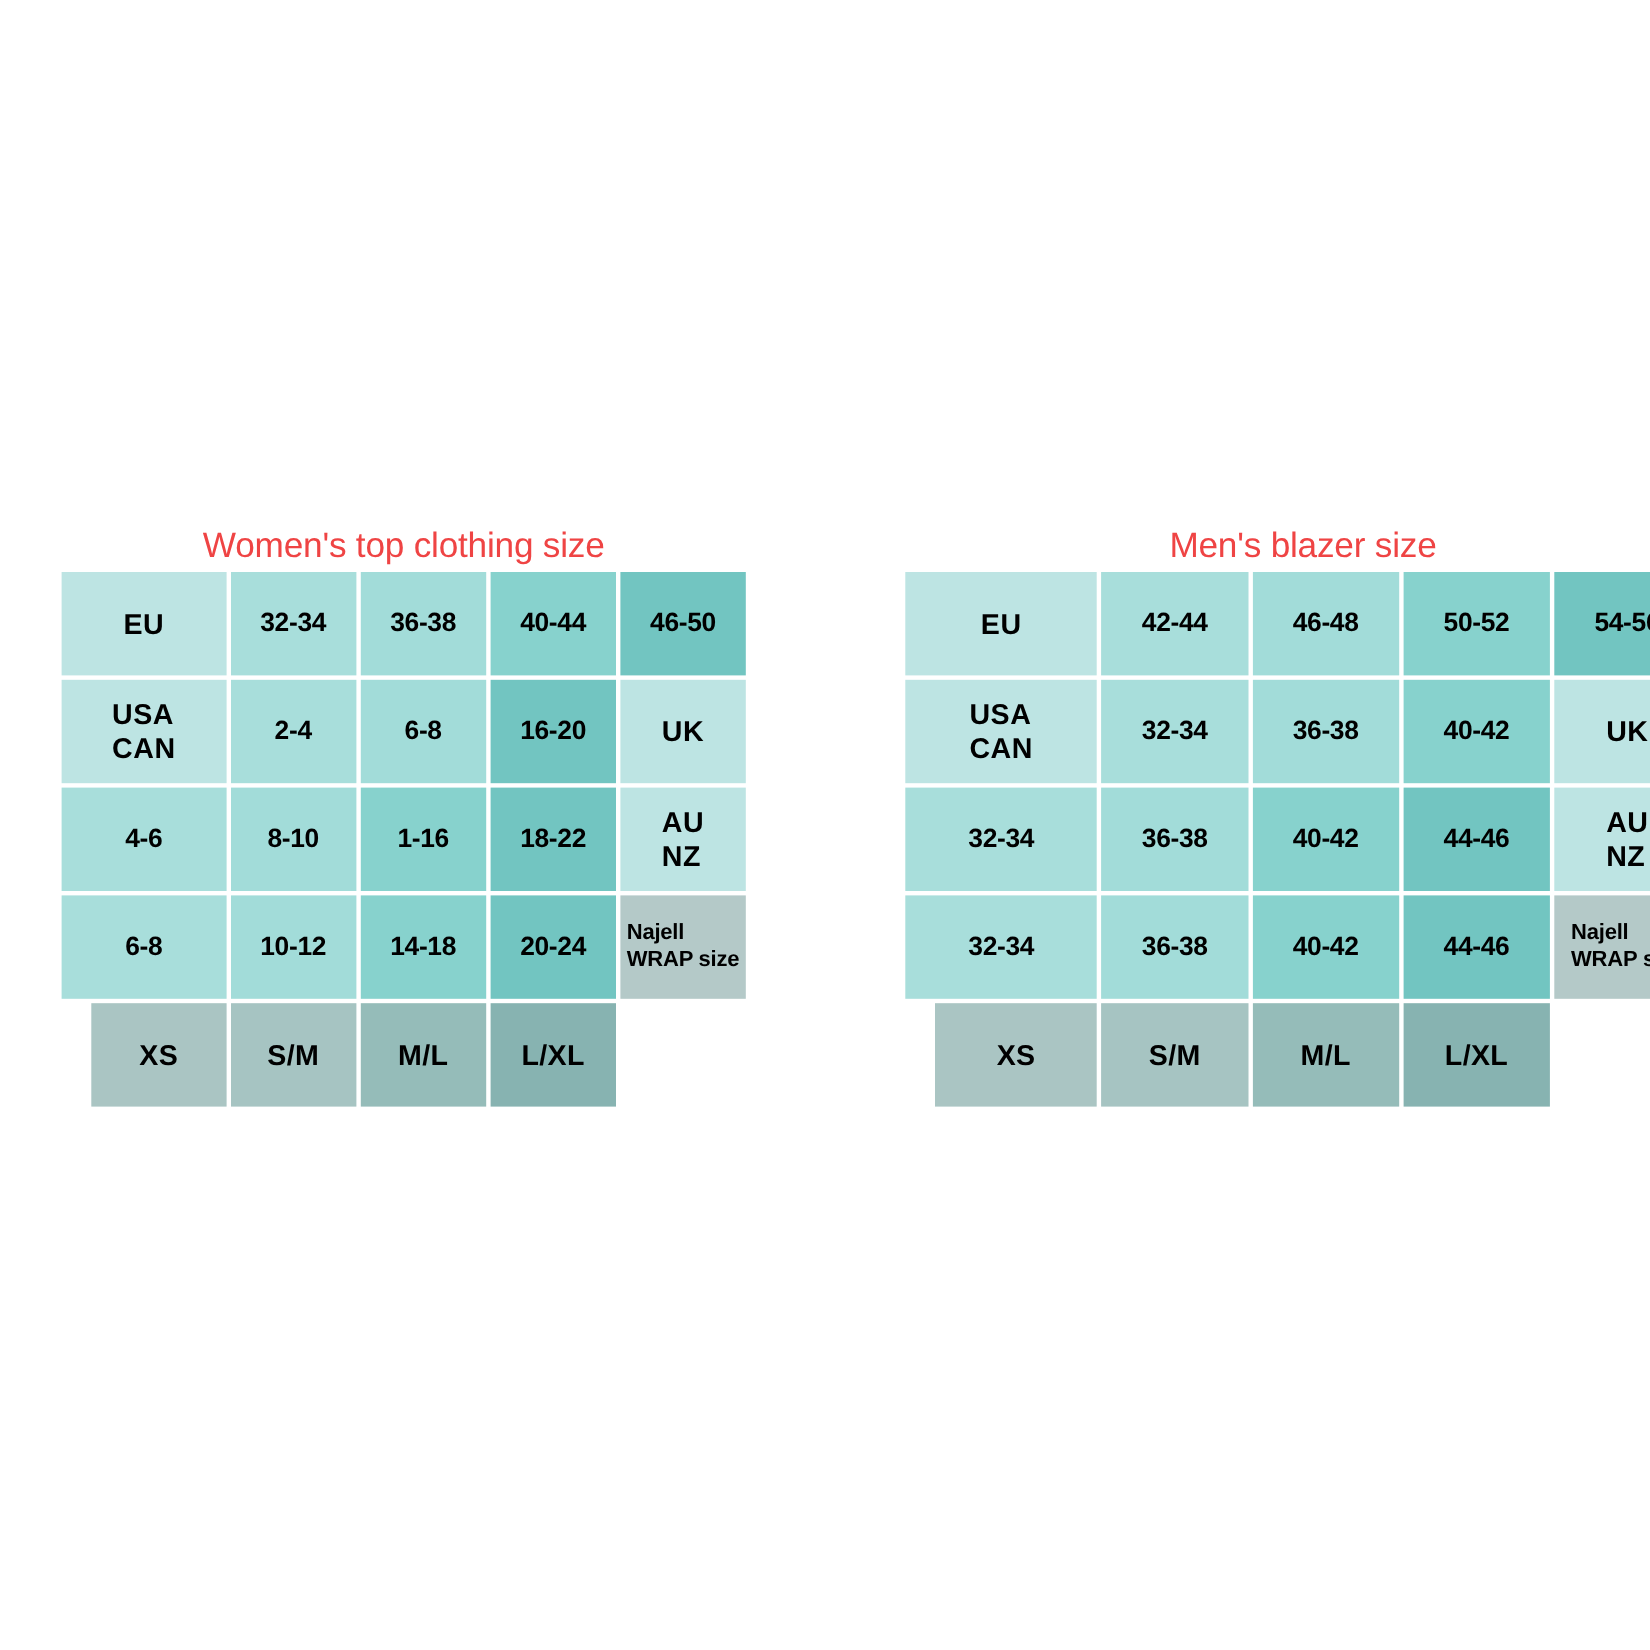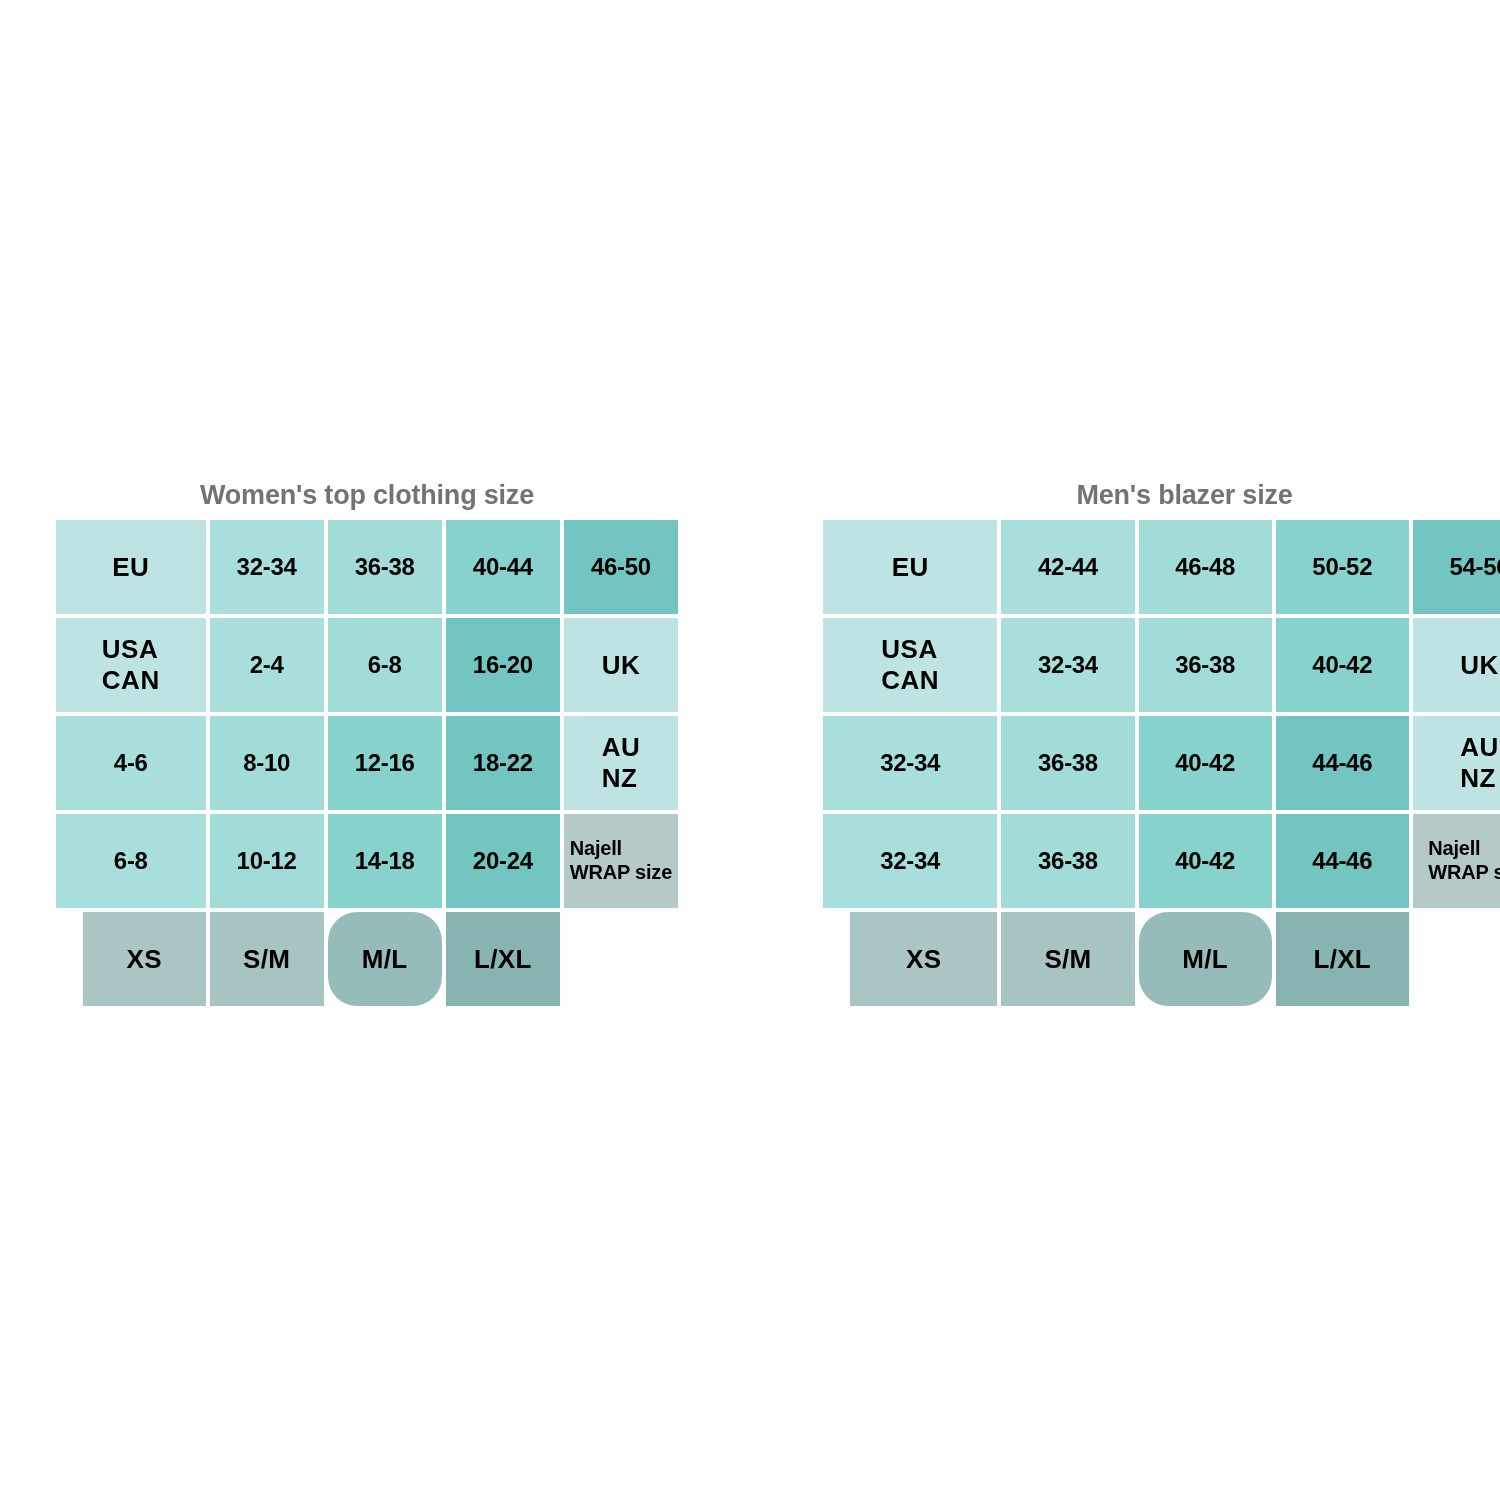--- a/index.html
+++ b/index.html
@@ -25,23 +25,23 @@
   }
 
   .size-chart {
     position: absolute;
   }
 
   #chart-women { left: 56px;  top: 470px; width: 622px; }
   #chart-men   { left: 823px; top: 470px; width: 723px; }
 
   .chart-title {
-    font-size: 27px;
-    font-weight: bold;
-    color: #737373;
+    font-size: 32px;
+    font-weight: normal;
+    color: #ef4444;
     letter-spacing: -0.2px;
     text-align: center;
     height: 50px;
     line-height: 50px;
     white-space: nowrap;
   }
 
   .grid {
     display: grid;
     grid-template-columns: 1.31fr 1fr 1fr 1fr 1fr;
@@ -86,21 +86,21 @@
   .c1 { background: #bde4e3; }
   .c2 { background: #a8dedb; }
   .c3 { background: #a2dcd9; }
   .c4 { background: #87d2cd; }
   .c5 { background: #72c5c1; }
 
   
   .g1 { background: #b4c9c8; }
   .g2 { background: #aac5c3; margin-left: 27px; }
   .g3 { background: #a6c4c2; }
-  .g4 { background: #95bcb9; border-radius: 29px; }
+  .g4 { background: #95bcb9; }
   .g5 { background: #87b3b1; }
 
   .multiline { white-space: pre-line; }
 </style>
 </head>
 <body>
 
 <div class="charts-wrap">
 
   <section class="size-chart" id="chart-women">
@@ -116,21 +116,21 @@
 
       <div class="cell label c1 multiline">USA
 CAN</div>
       <div class="cell value c2">2-4</div>
       <div class="cell value c3">6-8</div>
       <div class="cell value c5">16-20</div>
 
       <div class="cell label c1 multiline">UK</div>
       <div class="cell value c2">4-6</div>
       <div class="cell value c3">8-10</div>
-      <div class="cell value c4">12-16</div>
+      <div class="cell value c4">1-16</div>
       <div class="cell value c5">18-22</div>
 
       <div class="cell label c1 multiline">AU
 NZ</div>
       <div class="cell value c2">6-8</div>
       <div class="cell value c3">10-12</div>
       <div class="cell value c4">14-18</div>
       <div class="cell value c5">20-24</div>
 
       <div class="cell wrap-label g1 multiline">Najell

